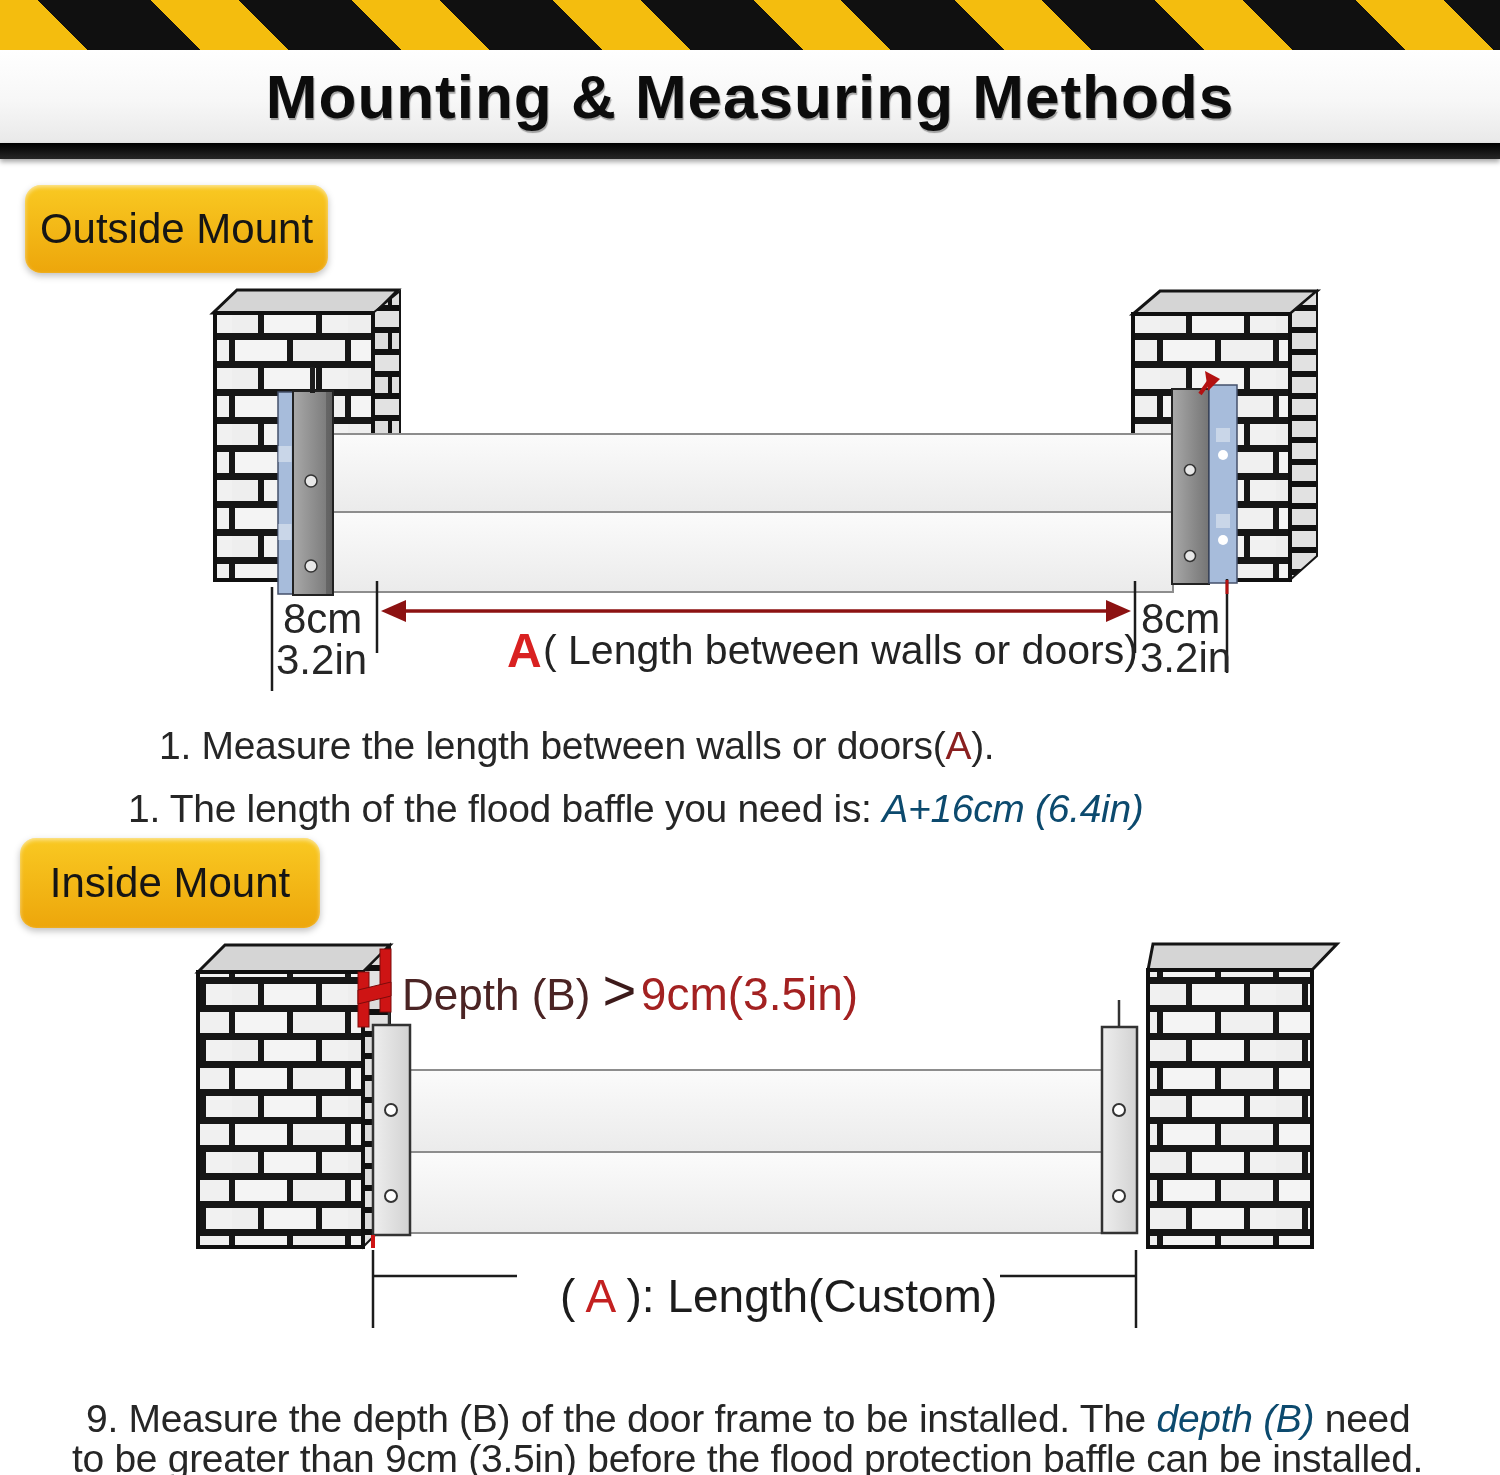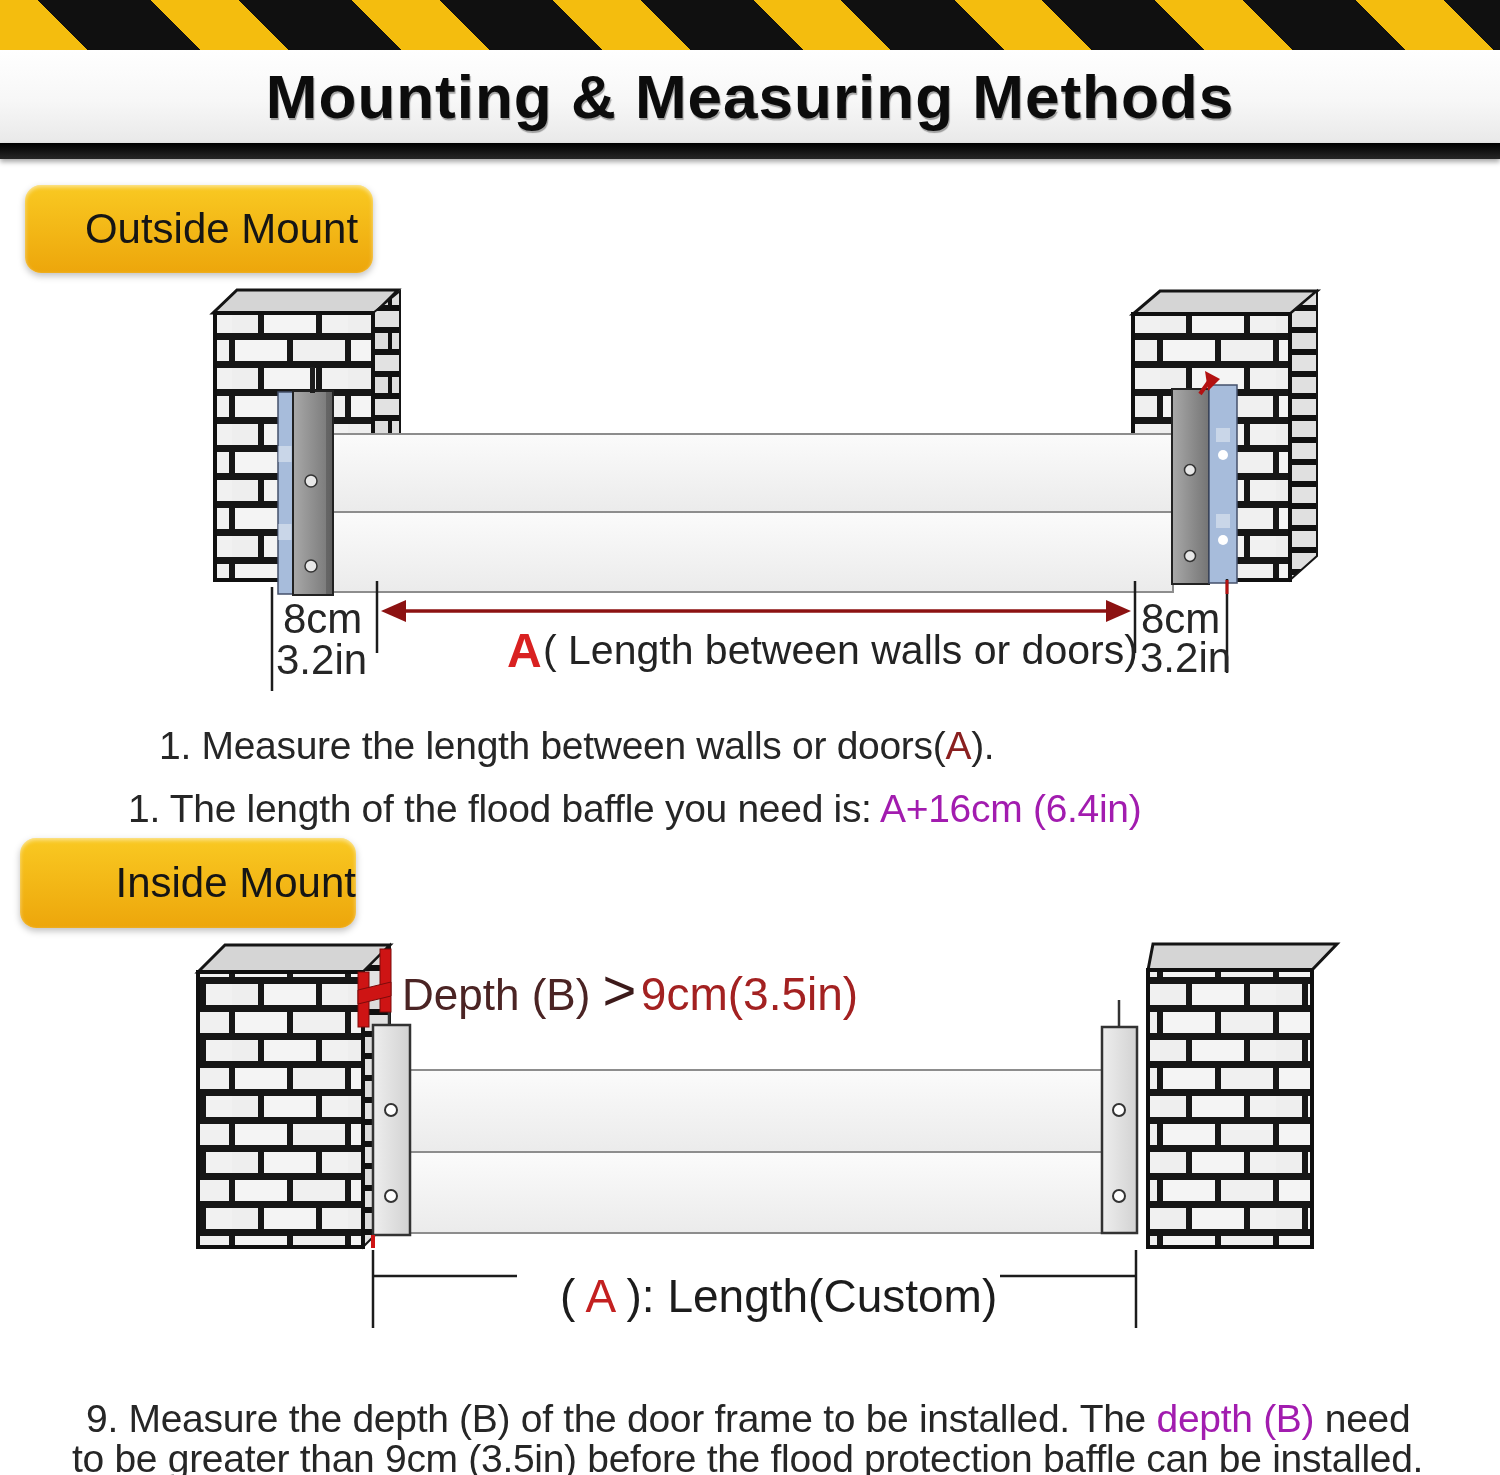--- a/index.html
+++ b/index.html
@@ -17,27 +17,27 @@
     text-shadow:1px 2px 1px rgba(0,0,0,0.35), 0 1px 0 rgba(255,255,255,0.6);}
   .black-bar{left:0;top:143px;width:1500px;height:16px;
     background:linear-gradient(180deg,#000 0%,#262626 100%);
     box-shadow:0 3px 5px rgba(0,0,0,0.35);}
 
   
   .badge{background:linear-gradient(180deg,#f9c922 0%,#eda60b 100%);
     border-radius:16px;display:flex;align-items:center;justify-content:center;
     box-shadow:0 3px 7px rgba(0,0,0,0.25), inset 0 2px 4px rgba(255,255,255,0.55);
     color:#151515;font-size:42px;}
-  .badge-outside{left:25px;top:185px;width:303px;height:88px;padding-left:45px;}
-  .badge-inside{left:20px;top:838px;width:336px;height:90px;justify-content:flex-end;}
+  .badge-outside{left:25px;top:185px;width:303px;height:88px;}
+  .badge-inside{left:20px;top:838px;width:300px;height:90px;}
 
   
   .instr{white-space:nowrap;font-size:39px;color:#262626;letter-spacing:-0.3px;}
   .red-dim{color:#8a2020;}
-  .red{color:#a21caf;}
+  .red{color:#0c4a6e;font-style:italic;}
   .red-bright{color:#c32525;}
 
   svg{display:block;}
   .svg-label{font-family:"Liberation Sans", sans-serif;}
 </style>
 </head>
 <body>
 
 <div class="page">
 

